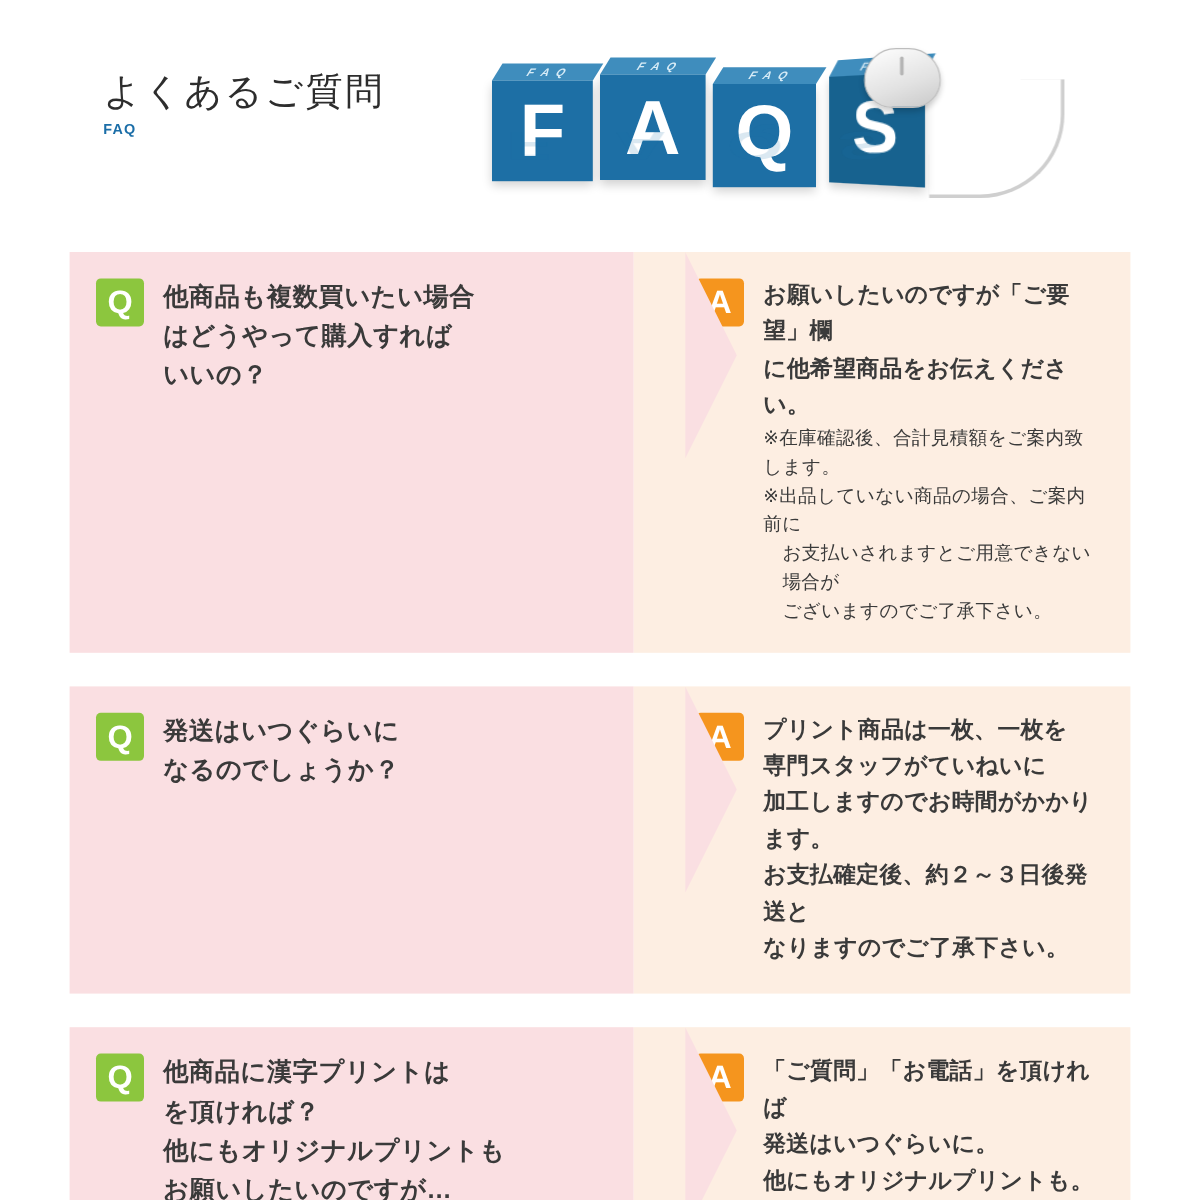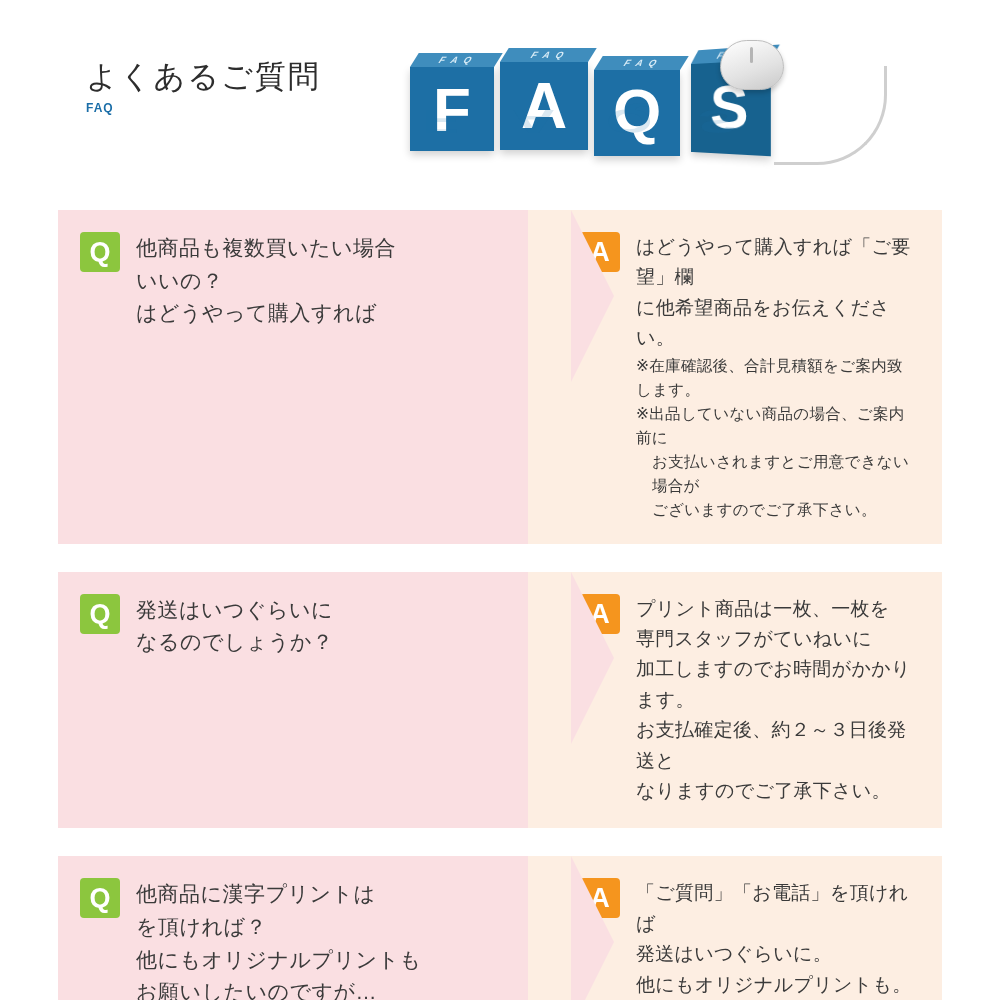--- a/index.html
+++ b/index.html
@@ -219,21 +219,21 @@
     letter-spacing: 0.3px;
   }
   .a-text .small {
     font-size: 15.5px;
     line-height: 1.55;
     display: block;
   }
   .a-text .indent {
     padding-left: 16px;
   }
-  .line { display: block; }
+  .line { display: block; font-weight: bold; }
 </style>
 </head>
 <body>
 
 <div class="header">
 
   <div class="title-block">
     <div class="title-bar"></div>
     <div class="title-texts">
       <div class="title-jp">よくあるご質問</div>
@@ -270,33 +270,33 @@
   </div>
 </div>
 
 <div class="faq-list">
 
   <div class="faq-row">
     <div class="q-side">
       <div class="badge badge-q">Q</div>
       <div class="q-text">
         <span class="line">他商品も複数買いたい場合</span>
+        <span class="line">はどうやって購入すれば</span>
         <span class="line">いいの？</span>
-        <span class="line">はどうやって購入すれば</span>
       </div>
       <div class="q-arrow">
         <svg width="43" height="172" viewBox="0 0 43 172" aria-hidden="true">
           <polygon points="0,0 43,86 0,172" fill="#fadfe2"></polygon>
         </svg>
       </div>
     </div>
     <div class="a-side">
       <div class="badge badge-a">A</div>
       <div class="a-text">
-        <span class="line">はどうやって購入すれば「ご要望」欄</span>
+        <span class="line">お願いしたいのですが「ご要望」欄</span>
         <span class="line">に他希望商品をお伝えください。</span>
         <span class="small">※在庫確認後、合計見積額をご案内致します。</span>
         <span class="small">※出品していない商品の場合、ご案内前に</span>
         <span class="small indent">お支払いされますとご用意できない場合が</span>
         <span class="small indent">ございますのでご了承下さい。</span>
       </div>
     </div>
   </div>
 
   <div class="faq-row">

